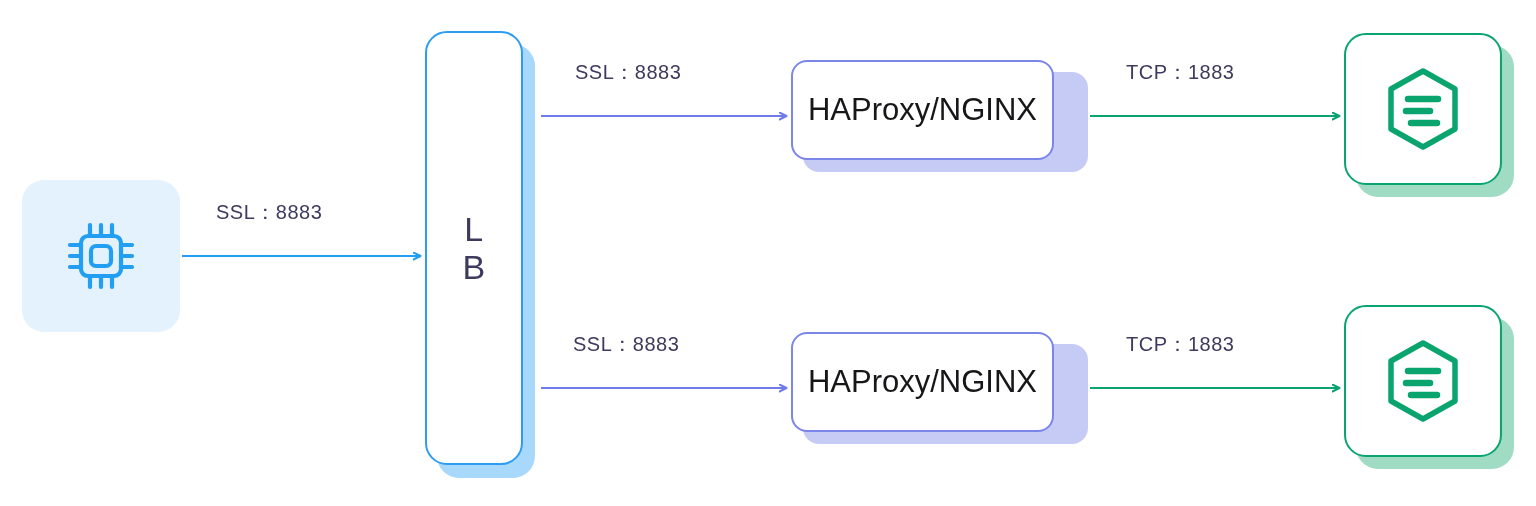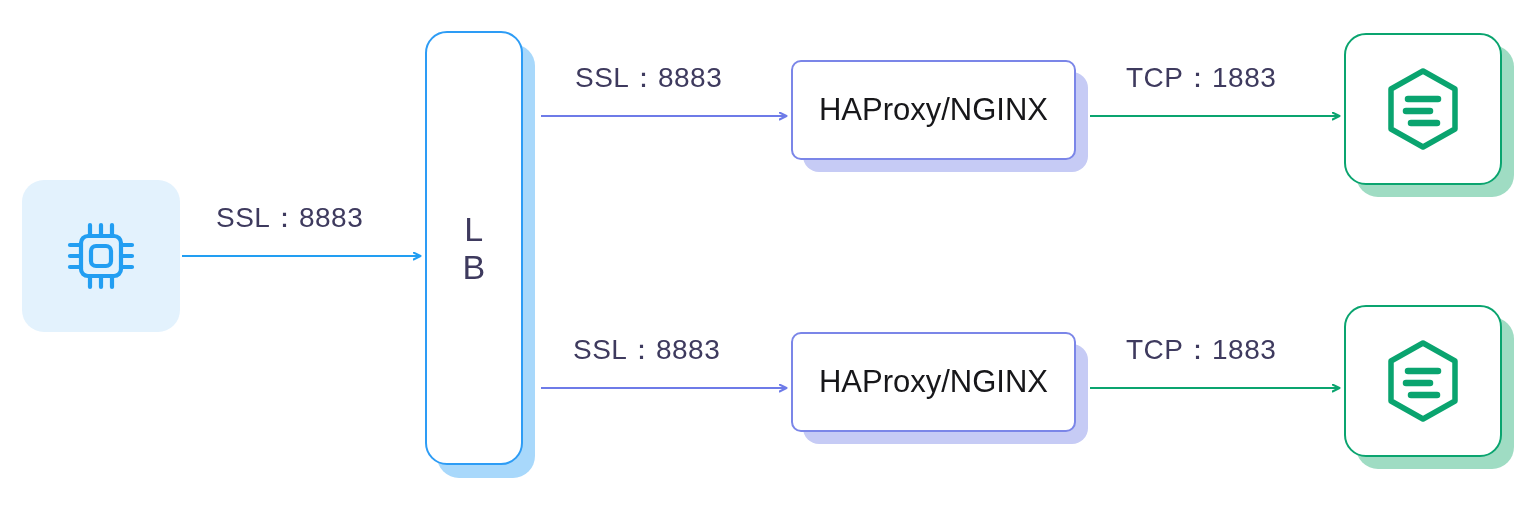--- a/index.html
+++ b/index.html
@@ -68,25 +68,25 @@
   }
 
   
   .proxy-shadow {
     width: 285px;
     height: 100px;
     background: #c6cbf5;
     border-radius: 16px;
   }
   .proxy-box {
-    width: 285px;
+    width: 263px;
     height: 100px;
     background: #ffffff;
     border: 2.5px solid #7b86e8;
-    border-radius: 10px;
+    border-radius: 16px;
     display: flex;
     align-items: center;
     justify-content: center;
   }
   .proxy-label {
     font-size: 31px;
     color: #17171a;
     white-space: nowrap;
     letter-spacing: 0px;
   }
@@ -105,21 +105,21 @@
     border: 2.5px solid #0aa46f;
     border-radius: 22px;
     display: flex;
     align-items: center;
     justify-content: center;
   }
 
   
   .edge-label {
     position: absolute;
-    font-size: 28px;
+    font-size: 20px;
     color: #3e3a5e;
     white-space: nowrap;
     letter-spacing: 0.5px;
   }
 
   .icon-svg { display: block; }
 </style>
 </head>
 <body>
 

